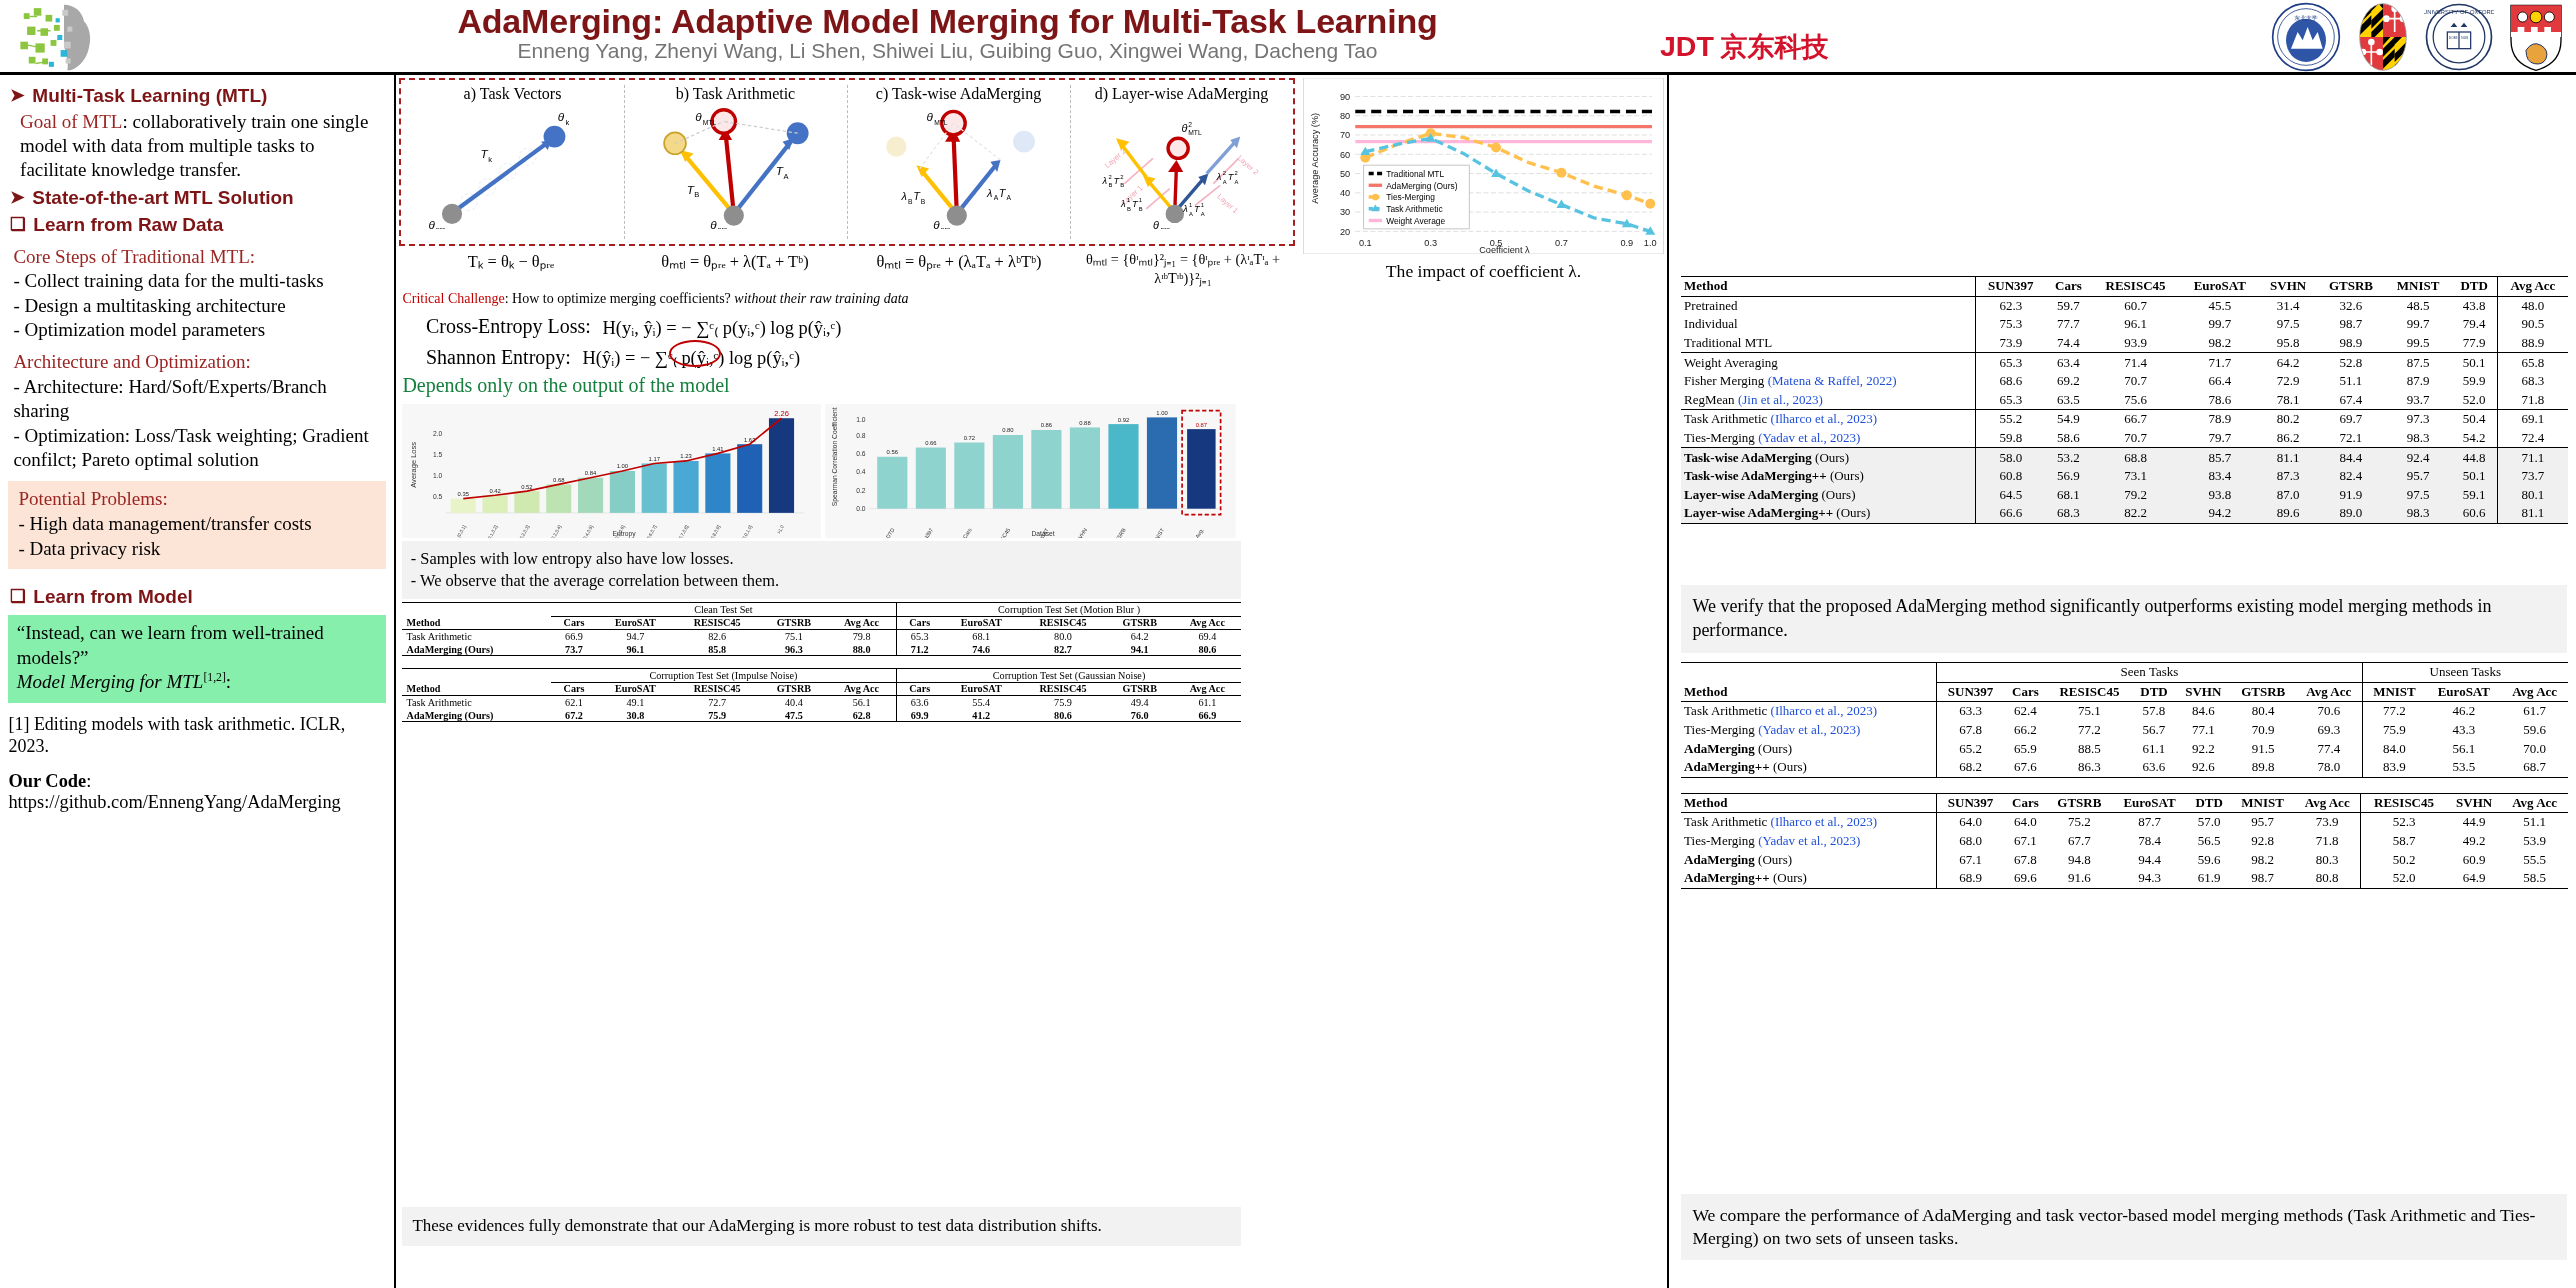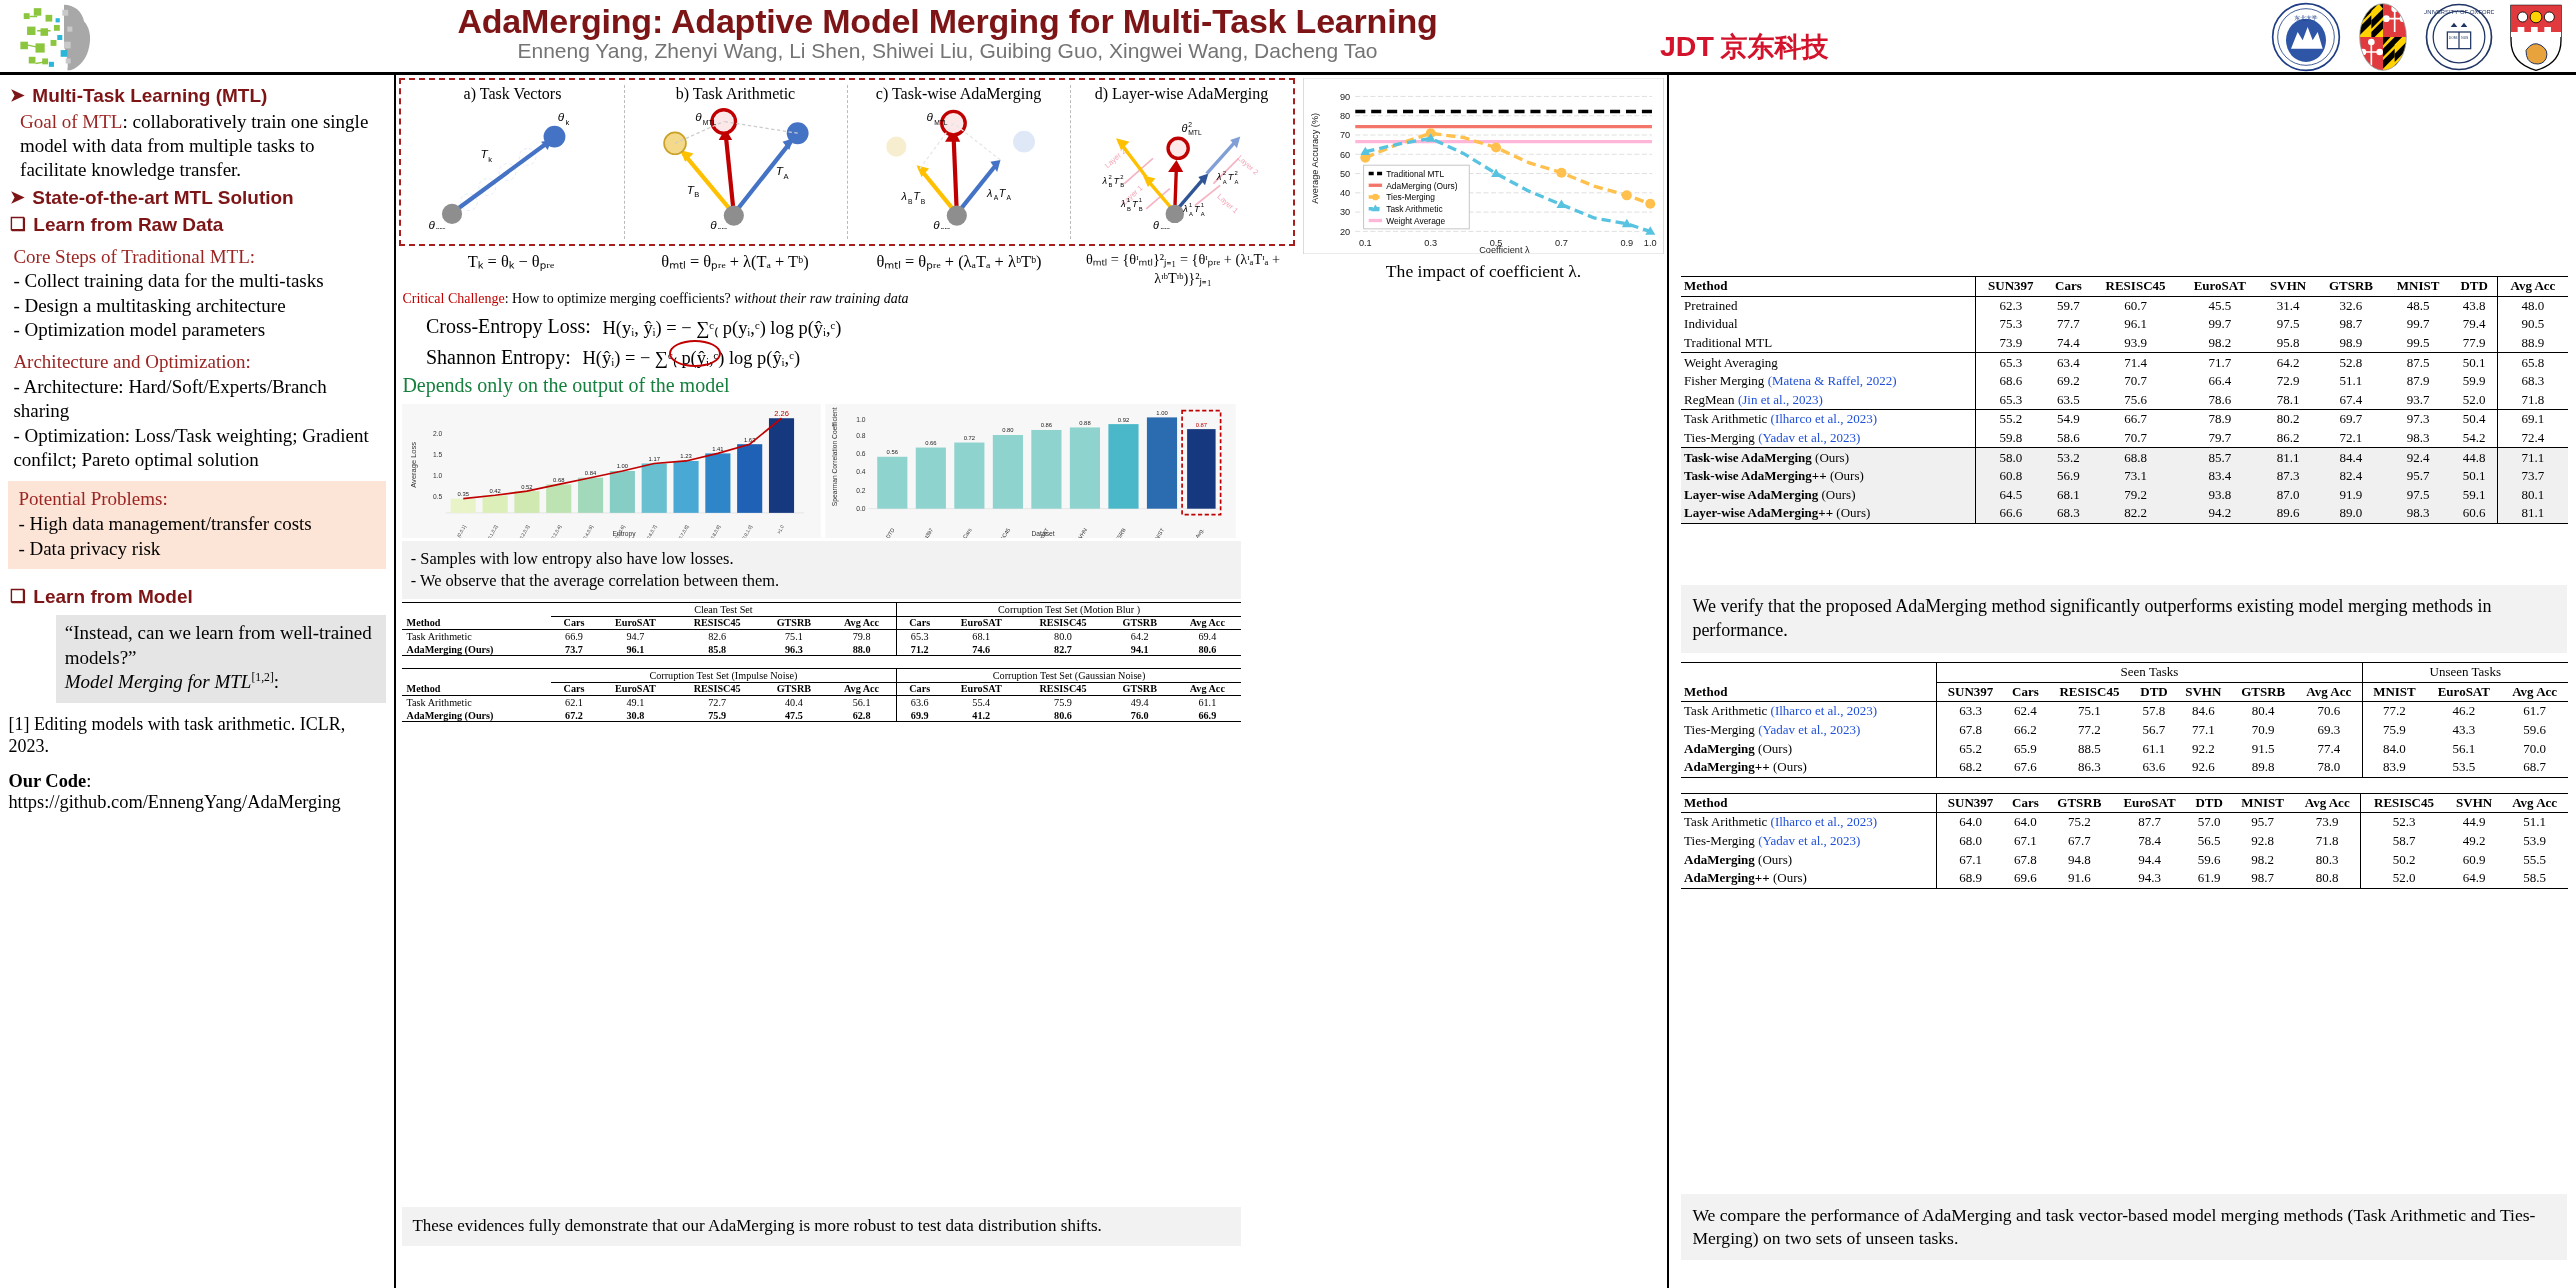--- a/index.html
+++ b/index.html
@@ -56,21 +56,21 @@
   .sq-ico { color:#7d1416; font-size: 17.6px; line-height: 1.15; }
   .body-txt { font-size: 19px; line-height: 1.28; margin-left: 11.7px; }
   .red-lbl { color: #9b2523; }
   .sec-lbl { color:#9b2523; font-size: 19px; margin: 9.2px 0 1.7px 5px; }
   .dash-list { font-size: 19px; line-height: 1.28; margin-left: 5px; }
   .peach {
     background: #fce4d6; padding: 5.9px 10px 7.5px 10px; margin: 8.4px 0 5px 0;
     font-size: 19px; line-height: 1.3;
   }
   .peach .hdr { color:#9b2523; margin-bottom: 0.8px; }
-  .quote-box { background:#e5e5e5; padding: 6.7px 8.4px 8.4px 8.4px; margin-top: 6.7px; font-size: 19px; line-height:1.28;margin-left:48px; }
+  .quote-box { background:#86efac; padding: 6.7px 8.4px 8.4px 8.4px; margin-top: 6.7px; font-size: 19px; line-height:1.28; }
   .refs { font-size: 18px; line-height: 1.26; margin-top: 10px; }
   .code-line { font-size: 18.4px; margin-top: 13.4px; }
   .sup { font-size: 11.7px; vertical-align: super; }
 
   
   .figpanel {
     position: absolute; left: 5px; top: 3.4px; width: 896px; height: 168px;
     border: 2.5px dashed #a81e1e; background:#fff;
   }
   .figpanel .quad { position: absolute; top: 0; height: 100%; }

